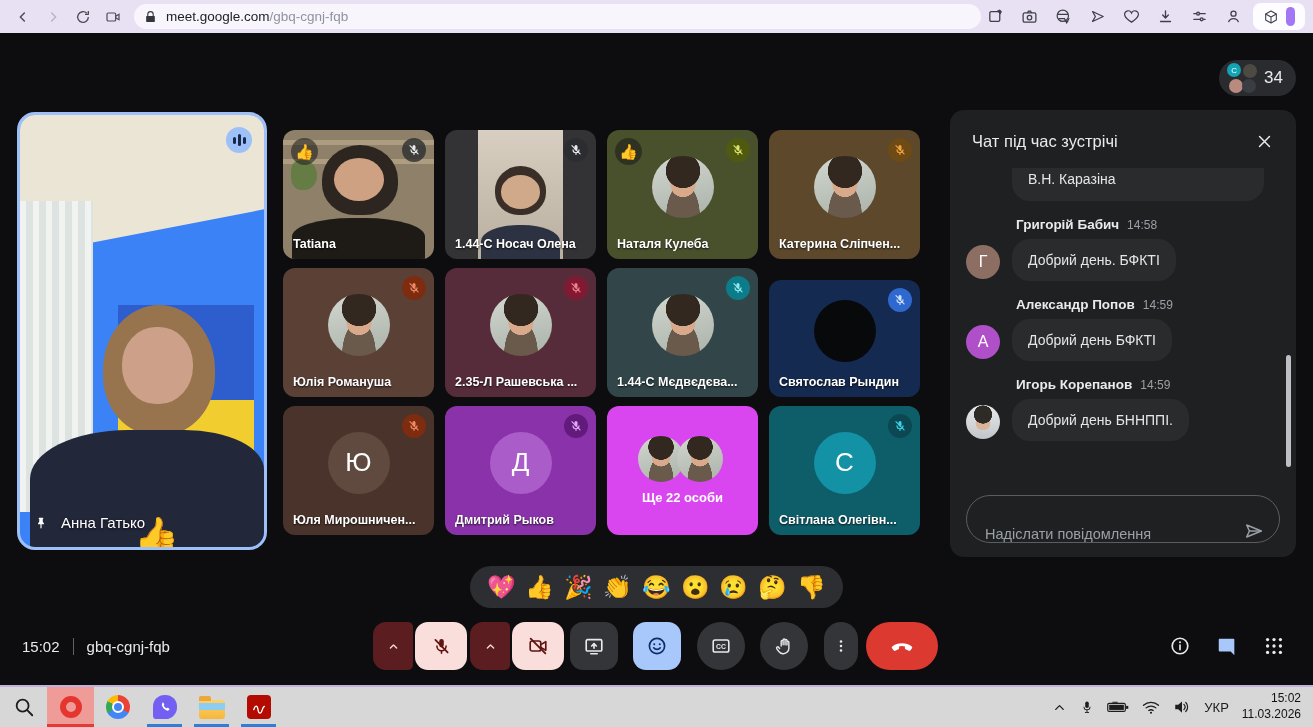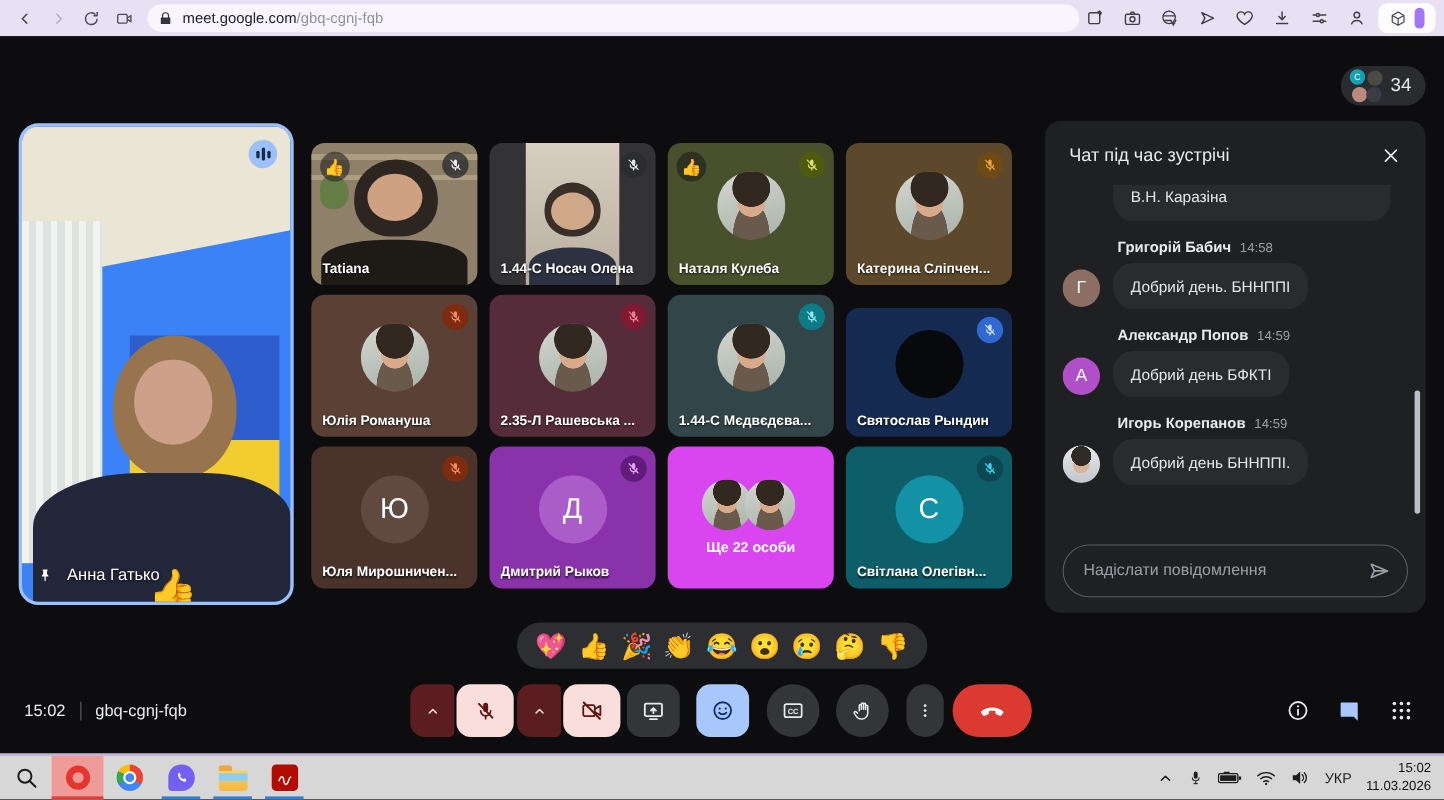--- a/index.html
+++ b/index.html
@@ -94,21 +94,21 @@
     color:#fff; display:flex; align-items:center; justify-content:center; font-size:16px; }
   .msg-avatar.photo { background:
       radial-gradient(circle at 50% 28%, #2e2a26 0 30%, rgba(0,0,0,0) 31%),
       radial-gradient(circle at 50% 52%, #d9b49a 0 30%, rgba(0,0,0,0) 31%),
       linear-gradient(#e8eaec,#c2c6ca); }
   .msg-bubble { display:inline-block; background:#2a2b2d; border-radius:18px; padding:11px 16px;
     font-size:14px; color:#e6e6e8; line-height:1.45; max-width:252px; }
   .msg.cont { margin-top:-30px; }
   .chat-scrollbar { position:absolute; right:5px; top:245px; width:5px; height:112px; background:#bcc0c4; border-radius:3px; }
   .chat-input { position:absolute; left:16px; right:16px; bottom:14px; height:48px; border:1px solid #5a5d61;
-    border-radius:24px; display:flex; align-items:center; padding:0 14px 0 18px; }
+    border-radius:24px; display:flex; align-items:flex-end; padding:0 14px 0 18px; }
   .chat-ph { color:#9aa0a6; font-size:14.5px; flex:1; }
   .send-ic { color:#9aa0a6; display:flex; }
 
   
   .reactions { position:absolute; left:470px; top:533px; width:373px; height:42px; background:#2d2e31;
     border-radius:21px; display:flex; align-items:center; justify-content:space-around; padding:0 12px; }
   .reactions span { font-size:23px; line-height:1; cursor:pointer; }
 
   
   .controls { position:absolute; left:0; top:589px; width:1313px; height:48px; }
@@ -432,21 +432,21 @@
       <div class="chat-header">
         <div class="chat-title">Чат під час зустрічі</div>
         <div class="chat-close">
           <svg width="17" height="17" viewBox="0 0 24 24" fill="none" stroke="currentColor" stroke-width="2.1" stroke-linecap="round">
               <path d="M5 5l14 14M19 5L5 19"></path>
             </svg>
         </div>
       </div>
       <div class="chat-body">
           <div class="msg cont"><div class="msg-bubble">національного університету імені В.Н. Каразіна</div></div>
-          <div class="msg"><div class="msg-head">Григорій Бабич<span class="t">14:58</span></div><div class="msg-avatar" style="background: rgb(141, 110, 99);">Г</div><div class="msg-bubble">Добрий день. БННППІ</div></div>
+          <div class="msg"><div class="msg-head">Григорій Бабич<span class="t">14:58</span></div><div class="msg-avatar" style="background: rgb(141, 110, 99);">Г</div><div class="msg-bubble">Добрий день. БФКТІ</div></div>
           <div class="msg"><div class="msg-head">Александр Попов<span class="t">14:59</span></div><div class="msg-avatar" style="background: rgb(176, 80, 200);">А</div><div class="msg-bubble">Добрий день БФКТІ</div></div>
           <div class="msg"><div class="msg-head">Игорь Корепанов<span class="t">14:59</span></div><div class="msg-avatar photo"></div><div class="msg-bubble">Добрий день БННППІ.</div></div>
         </div>
       <div class="chat-scrollbar"></div>
       <div class="chat-input">
         <div class="chat-ph">Надіслати повідомлення</div>
         <div class="send-ic">
           <svg width="22" height="22" viewBox="0 0 24 24" fill="none" stroke="currentColor" stroke-width="1.6" stroke-linejoin="round">
               <path d="M4 5.5L20 12 4 18.5 7 12 4 5.5z"></path>
               <path d="M7 12h13"></path>

